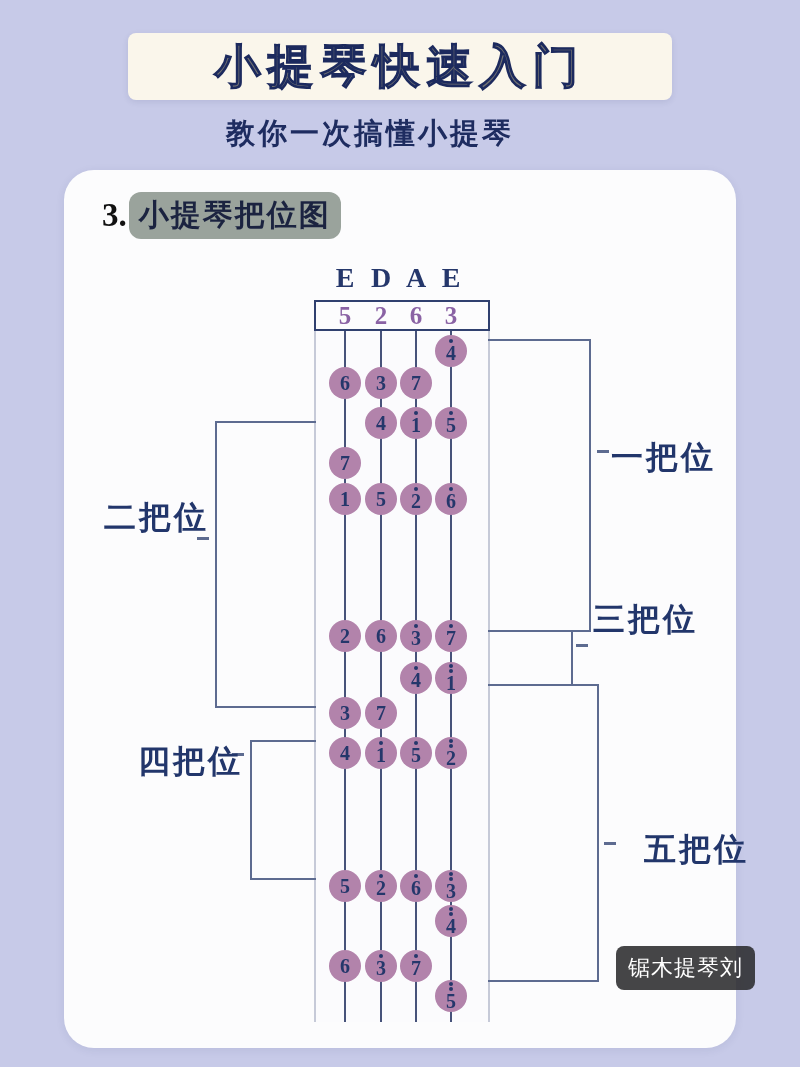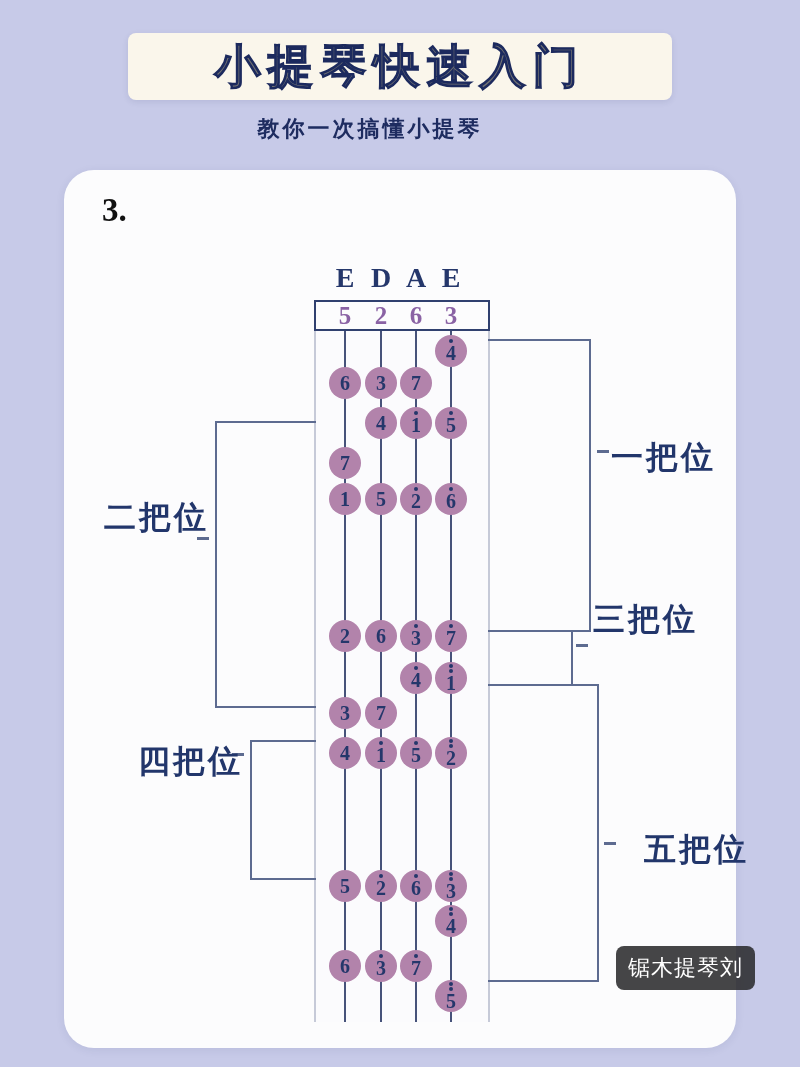--- a/index.html
+++ b/index.html
@@ -1,21 +1,21 @@
 <!DOCTYPE html>
 <html><head>
 <meta charset="utf-8">
 <style>
   html,body{margin:0;padding:0;}
   body{width:800px;height:1067px;position:relative;background:#c7cae8;font-family:"Liberation Serif",serif;overflow:hidden;}
   .title-pill{position:absolute;left:128px;top:33px;width:544px;height:67px;background:#faf6eb;border-radius:8px;
     display:flex;align-items:center;justify-content:center;font-family:"Liberation Sans",sans-serif;font-weight:900;
     font-size:46px;letter-spacing:7px;color:#737373;-webkit-text-stroke:1.2px #1c2a5e;box-shadow:0 2px 6px rgba(30,40,90,.10);}
   .subtitle{position:absolute;left:128px;top:114px;width:484px;text-align:center;font-family:"Liberation Sans",sans-serif;
-    font-weight:bold;font-size:22px;letter-spacing:3px;color:#1e2c60;}
+    font-weight:bold;font-size:29px;letter-spacing:3px;color:#1e2c60;}
   .card{position:absolute;left:64px;top:170px;width:672px;height:878px;background:#fcfcfd;border-radius:30px;
     box-shadow:0 2px 10px rgba(30,40,90,.08);}
   .section-title{position:absolute;left:102px;top:192px;display:flex;align-items:center;font-weight:bold;}
   .section-num{font-size:33px;color:#111;}
   .section-highlight{font-size:30px;color:#1b2340;background:#9aa39c;border-radius:12px;padding:3px 10px;margin-left:2px;letter-spacing:2px;}
   .fb-fill{position:absolute;left:314px;top:331px;width:176px;height:691px;background:#fbfbfd;
     border-left:2px solid #c6cad8;border-right:2px solid #c6cad8;box-sizing:border-box;}
   .nut-box{position:absolute;left:314px;top:300px;width:176px;height:31px;border:2px solid #30406f;box-sizing:border-box;}
   .string-letter{position:absolute;top:262px;width:40px;text-align:center;font-size:28px;font-weight:bold;color:#25376b;}
   .open-number{position:absolute;top:302px;width:40px;height:28px;line-height:28px;text-align:center;font-size:25px;font-weight:bold;color:#8a62a4;}
@@ -31,20 +31,21 @@
 </style>
 </head>
 <body>
 
 <div class="title-pill">小提琴快速入门</div>
 <div class="subtitle">教你一次搞懂小提琴</div>
 <div class="card"></div>
 
 <div class="section-title">
   <span class="section-num">3.</span>
+  <span class="section-highlight">小提琴把位图</span>
 </div>
 
 <div>
   <div class="fb-fill"></div>
   <div class="nut-box"></div>
   <div id="diagram-layer">
       <div class="string-line" style="left: 344px;"></div>
       <div class="string-line" style="left: 380px;"></div>
       <div class="string-line" style="left: 415px;"></div>
       <div class="string-line" style="left: 450px;"></div>

